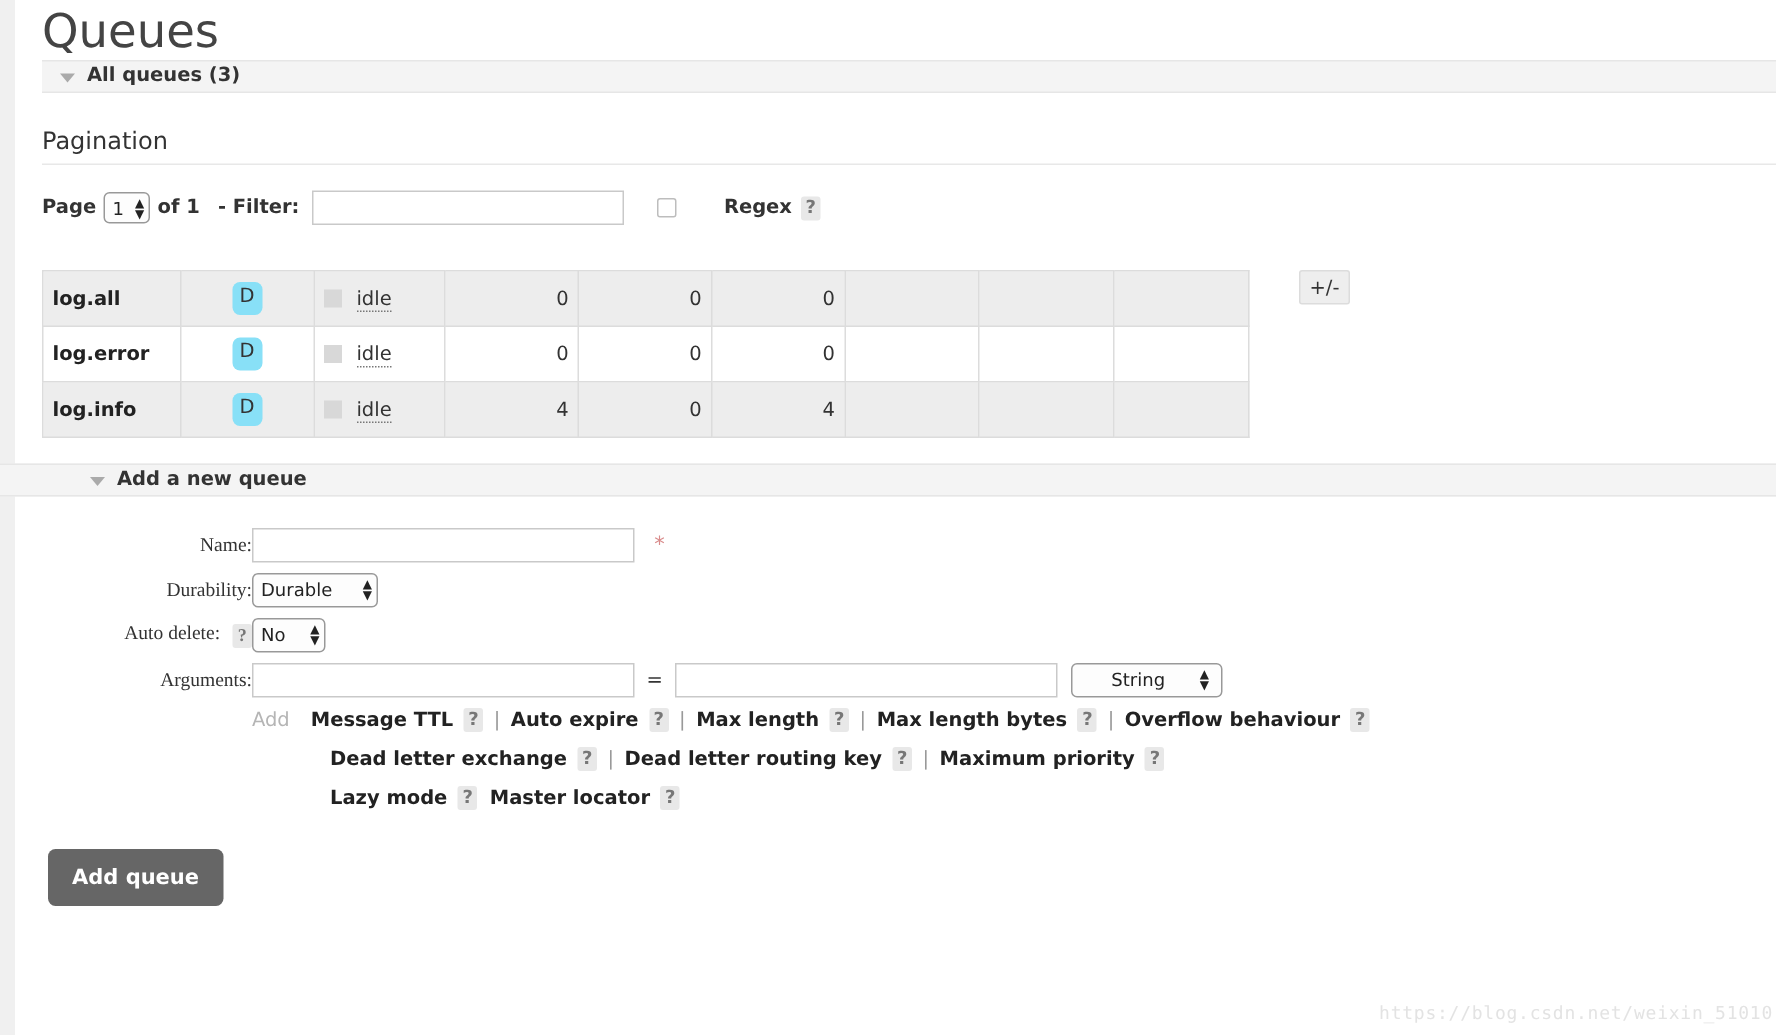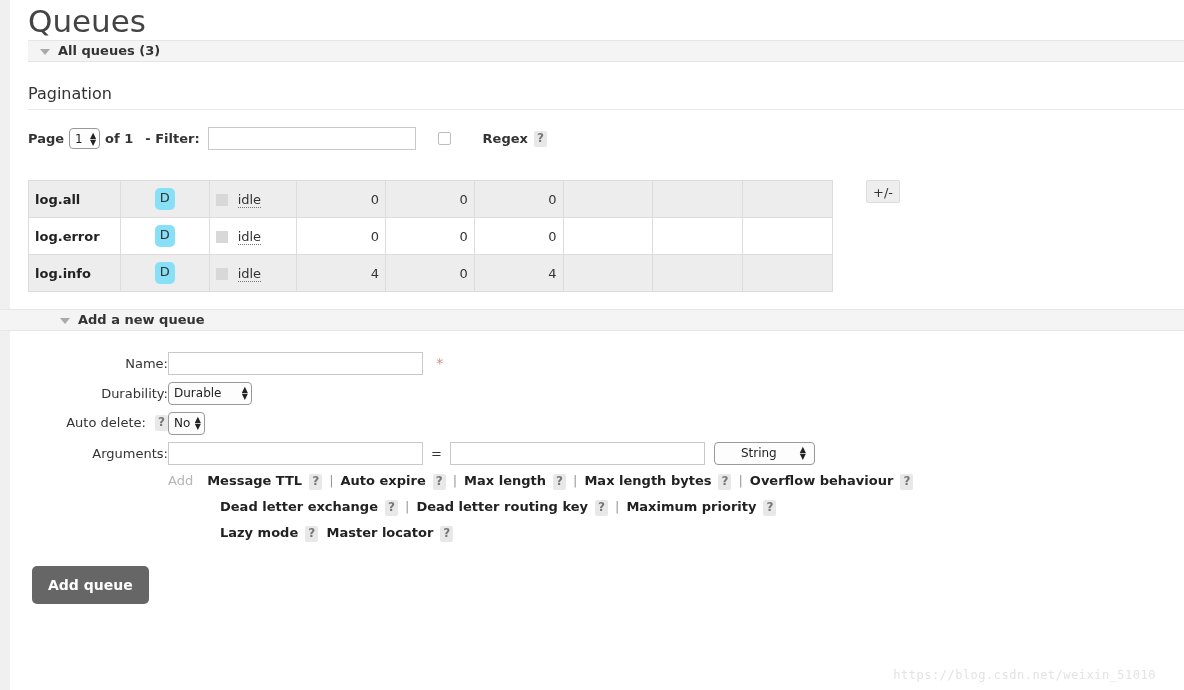--- a/index.html
+++ b/index.html
@@ -232,20 +232,21 @@
   .form-body { padding-top: 17px; }
   table.form { border-collapse: collapse; font-size: 13px; }
   table.form td { padding: 0; vertical-align: middle; }
   td.lbl {
     text-align: right;
     padding-right: 8px;
     width: 140px;
     font-weight: normal;
     color: #333;
     height: 30px;
+    font-family: Liberation Serif, serif;
   }
   .req { color: #d98b8b; font-size: 14px; margin-left: 9px; }
   .eq { margin: 0 8px; color: #333; }
 
   .argline {
     font-size: 13px;
     line-height: 26px;
     color: #222;
   }
   .addlink { color: #b5b5b5; margin-right: 14px; }
@@ -261,21 +262,21 @@
     border-radius: 5px;
     font-family: "DejaVu Sans", "Liberation Sans", sans-serif;
     font-size: 14px;
     font-weight: bold;
     padding: 11px 16px;
     cursor: pointer;
   }
 
   .watermark {
     position: absolute;
-    right: 28px;
+    right: 2px;
     bottom: 8px;
     color: #e3e3e3;
     font-family: "DejaVu Sans Mono", "Liberation Mono", monospace;
     font-size: 12px;
     letter-spacing: 0.5px;
     white-space: nowrap;
     user-select: none;
   }
 </style>
 </head>
@@ -395,21 +396,21 @@
             </td>
           </tr>
 
           <tr>
             <td class="lbl">
               <span>Auto delete:</span>
               <span class="help" style="margin-left:5px;">?</span>
             </td>
             <td>
               <span class="selwrap">
-                <select class="mini" style="height:23px; padding-right:10px; margin-left:0;" id="autodelete-select"><option value="No">No</option><option value="Yes">Yes</option></select>
+                <select class="mini" style="height:23px; padding-right:22px; margin-left:0;" id="autodelete-select"><option value="No">No</option><option value="Yes">Yes</option></select>
                 <span class="arrows">
                       <i>▲</i>
                       <i>▼</i>
                     </span>
               </span>
             </td>
           </tr>
 
           <tr>
             <td class="lbl">Arguments:</td>

